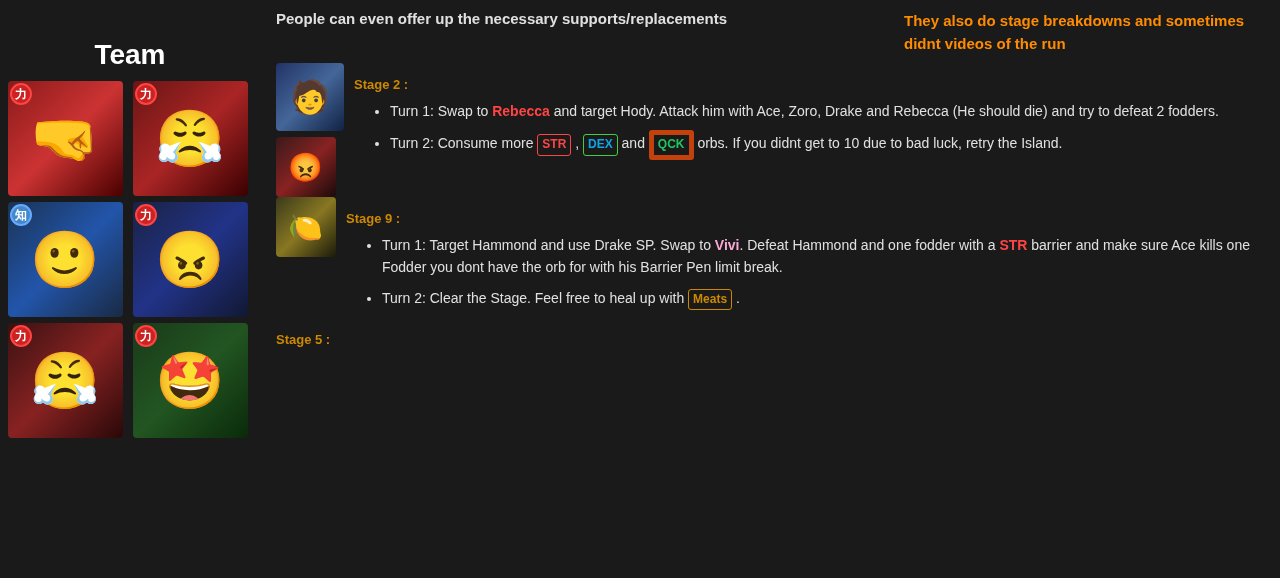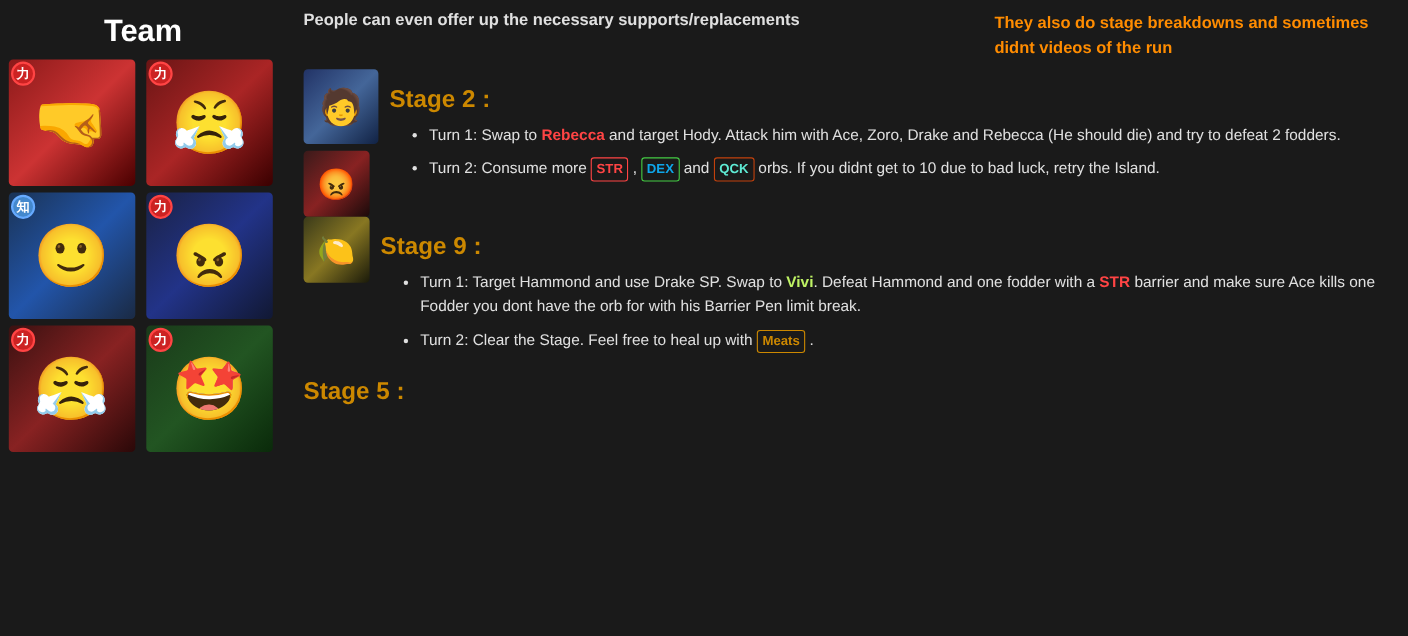--- a/index.html
+++ b/index.html
@@ -22,20 +22,21 @@
       display: flex;
       flex-direction: column;
     }
 
     .sidebar-title {
       color: #ffffff;
       font-size: 28px;
       font-weight: bold;
       text-align: center;
       padding: 4px 0 10px 0;
+      margin-top: 27px;
     }
 
     .char-grid {
       display: grid;
       grid-template-columns: 1fr 1fr;
       gap: 6px;
     }
 
     .char-card {
       width: 115px;
@@ -98,21 +99,21 @@
 
     .intro-text {
       font-size: 15px;
       font-weight: bold;
       color: #e0e0e0;
       margin-bottom: 0;
     }
 
     .stage-header {
       color: #cc8800;
-      font-size: 22px;
+      font-size: 13px;
       font-weight: bold;
       margin: 14px 0 8px 0;
     }
 
     .stage-portrait {
       width: 68px;
       height: 68px;
       border-radius: 4px;
       flex-shrink: 0;
       display: flex;
@@ -126,32 +127,32 @@
     .stage-portrait.sp3 { background: linear-gradient(135deg, #3a3a1a, #887722, #1a1a0a); }
 
     .turn-text {
       color: #e0e0e0;
       line-height: 1.6;
       margin-left: 16px;
       margin-bottom: 8px;
     }
 
     .highlight-red { color: #ff4444; font-weight: bold; }
-    .highlight-green { color: #bef264; font-weight: bold; }
+    .highlight-green { color: #f9a8d4; font-weight: bold; }
 
     .inline-badge {
       display: inline-block;
       padding: 0 4px;
       border-radius: 3px;
       font-size: 12px;
       font-weight: bold;
     }
     .badge-str { color: #ff4444; border: 1px solid #ff4444; }
     .badge-dex { color: #0ea5e9; border: 1px solid #44cc44; }
-    .badge-qck { color: #5eead4; border: 1px solid #c2410c; }
+    .badge-qck { color: #22c55e; border: 5px solid #c2410c; }
     .badge-meats { color: #cc8800; border: 1px solid #cc8800; }
 
     .header-area {
       display: flex;
       flex-direction: row;
       gap: 16px;
       margin-bottom: 8px;
     }
 
     .header-left { flex: 1; }

